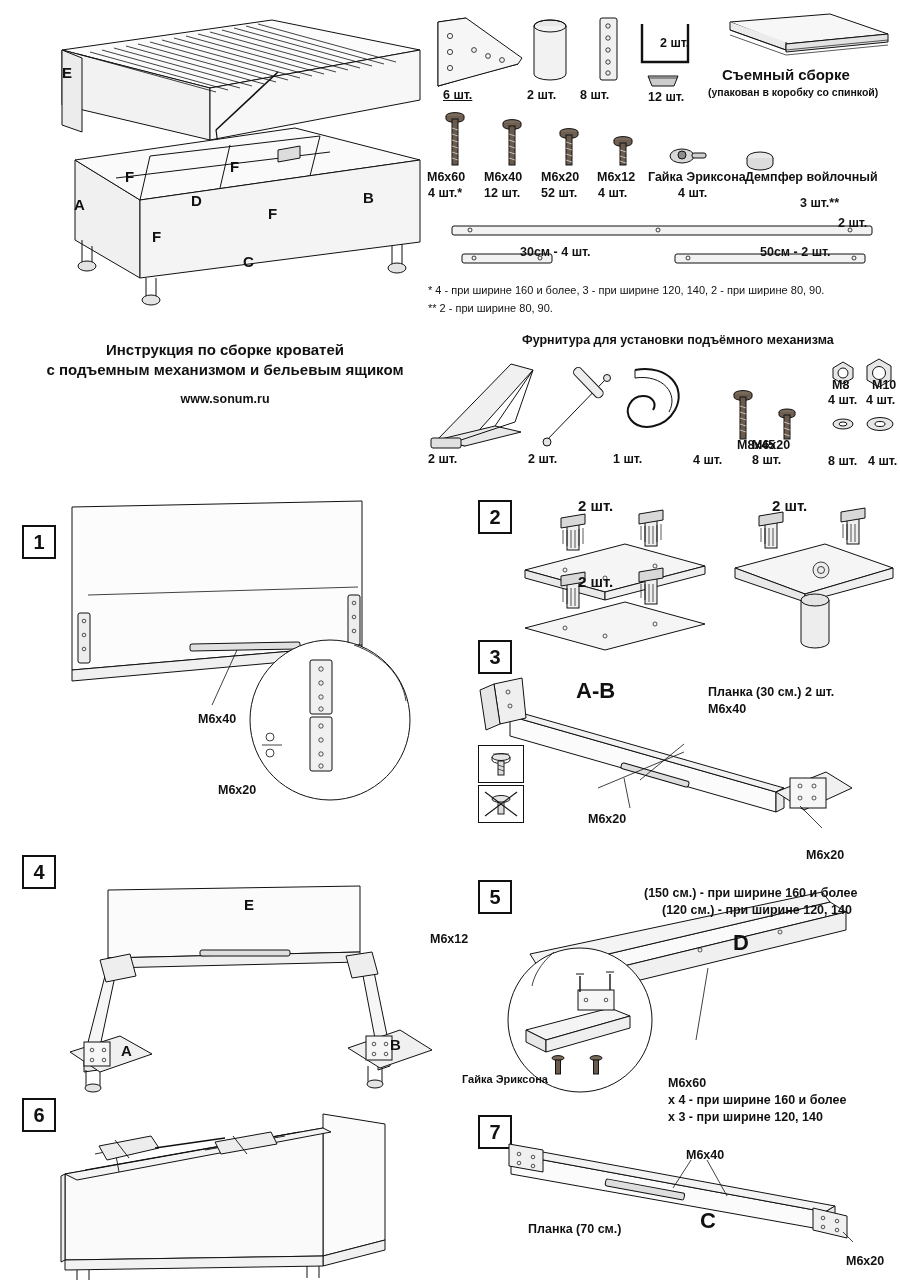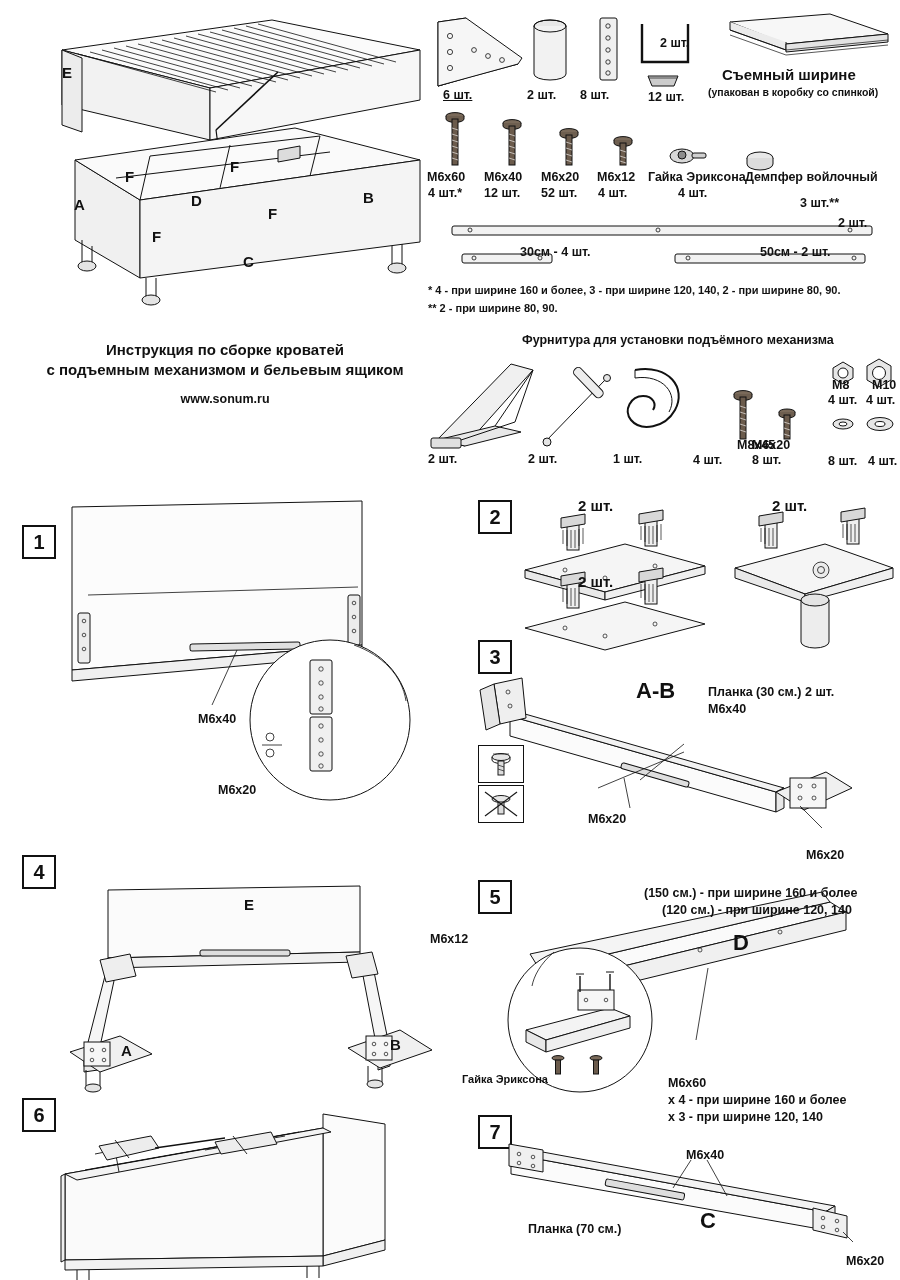--- a/index.html
+++ b/index.html
@@ -10,21 +10,21 @@
   .hair{stroke:#111;fill:none;stroke-width:1;}
   svg{display:block;overflow:visible;}
   .lbl{font-size:12.5px;font-weight:bold;}
   .lbl-s{font-size:11px;font-weight:bold;}
   .lbl-xs{font-size:10.5px;font-weight:bold;}
   .big{font-size:15px;font-weight:bold;}
   .title{font-size:15px;font-weight:bold;text-align:center;line-height:1.35;}
   .url{font-size:12.5px;font-weight:bold;text-align:center;}
   .letter{font-size:15px;font-weight:bold;}
   .letterbig{font-size:22px;font-weight:bold;}
-  .note{font-size:11px;font-weight:bold;line-height:1.45;}
+  .note{font-size:11px;font-weight:normal;line-height:1.45;}
   .rulebox{border:1px solid #111;}
 </style>
 </head>
 <body>
 
 <div class="page">
 
   <div class="abs" style="left:20px;top:10px;width:420px;height:300px;">
     <svg width="420" height="300" viewBox="0 0 420 300">
       <g class="hair" stroke="#1a1a1a" fill="none" stroke-width="1">
@@ -213,21 +213,21 @@
           </g>
       </g>
     </svg>
   </div>
 
   <div class="abs lbl" style="left:443px;top:88px;text-decoration:underline;">6 шт.</div>
   <div class="abs lbl" style="left:527px;top:88px;">2 шт.</div>
   <div class="abs lbl" style="left:580px;top:88px;">8 шт.</div>
   <div class="abs lbl" style="left:660px;top:36px;">2 шт.</div>
   <div class="abs lbl" style="left:648px;top:90px;">12 шт.</div>
-  <div class="abs big" style="left:722px;top:66px;">Съемный ширине</div>
+  <div class="abs big" style="left:722px;top:66px;">Съемный сборке</div>
   <div class="abs lbl-xs" style="left:700px;top:86px;padding-left:8px;">(упакован в коробку со спинкой)</div>
 
   <div class="abs lbl" style="left:427px;top:170px;">M6x60</div>
   <div class="abs lbl" style="left:428px;top:186px;">4 шт.*</div>
   <div class="abs lbl" style="left:484px;top:170px;">M6x40</div>
   <div class="abs lbl" style="left:484px;top:186px;">12 шт.</div>
   <div class="abs lbl" style="left:541px;top:170px;">M6x20</div>
   <div class="abs lbl" style="left:541px;top:186px;">52 шт.</div>
   <div class="abs lbl" style="left:597px;top:170px;">M6x12</div>
   <div class="abs lbl" style="left:598px;top:186px;">4 шт.</div>
@@ -505,21 +505,21 @@
     <svg width="44" height="36" viewBox="0 0 44 36">
       <g stroke="#1a1a1a" fill="none" stroke-width="1">
         <ellipse cx="22" cy="13" rx="9" ry="3.5" fill="#e6e6e6"></ellipse>
         <rect x="19" y="16" width="6" height="12" fill="#dcdcdc"></rect>
         <line x1="6" y1="6" x2="38" y2="30" stroke-width="1.2"></line>
         <line x1="38" y1="6" x2="6" y2="30" stroke-width="1.2"></line>
       </g>
     </svg>
   </div>
 
-  <div class="abs letterbig" style="left:636px;top:678px;">A-B</div>
+  <div class="abs letterbig" style="left:576px;top:678px;">A-B</div>
   <div class="abs lbl" style="left:708px;top:685px;">Планка (30 см.)  2 шт.</div>
   <div class="abs lbl" style="left:708px;top:702px;">M6x40</div>
   <div class="abs lbl" style="left:588px;top:812px;">M6x20</div>
   <div class="abs lbl" style="left:806px;top:848px;">M6x20</div>
 
   <div class="abs stepbox" style="left:22px;top:855px;">4</div>
 
   <div class="abs" style="left:60px;top:880px;width:380px;height:215px;">
     <svg width="380" height="215" viewBox="0 0 380 215">
       <g class="hair" stroke="#1a1a1a" fill="none">

